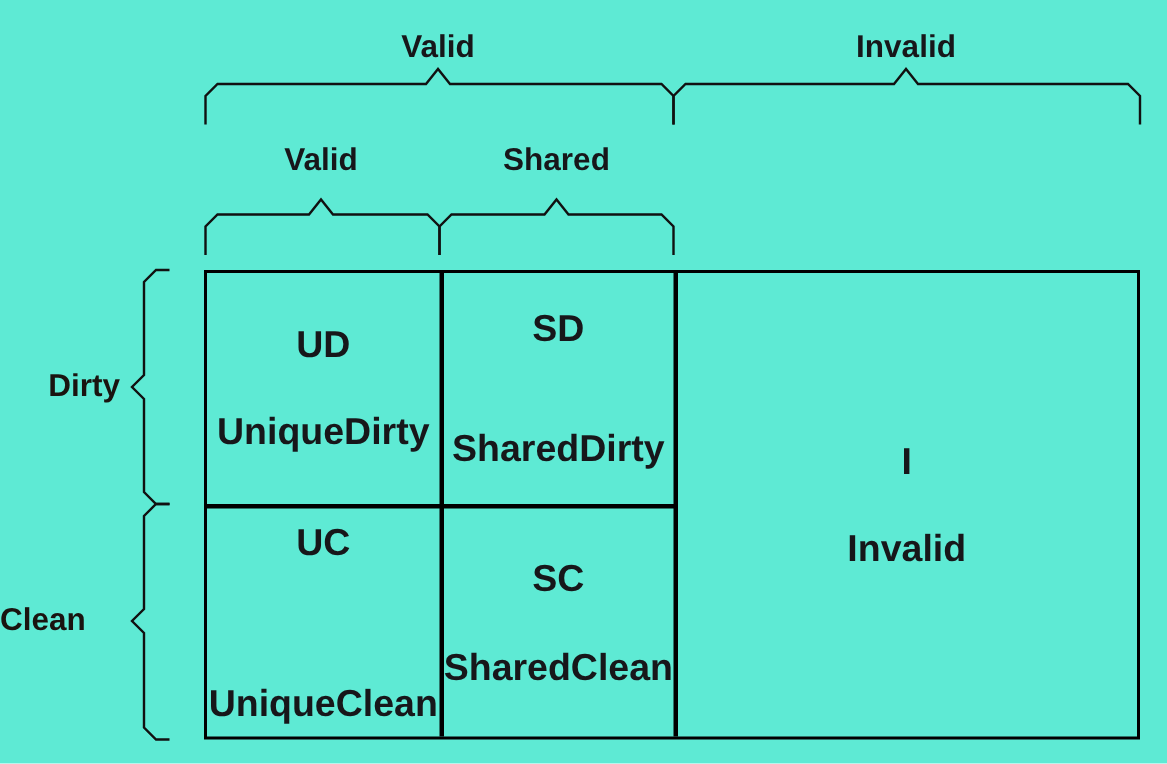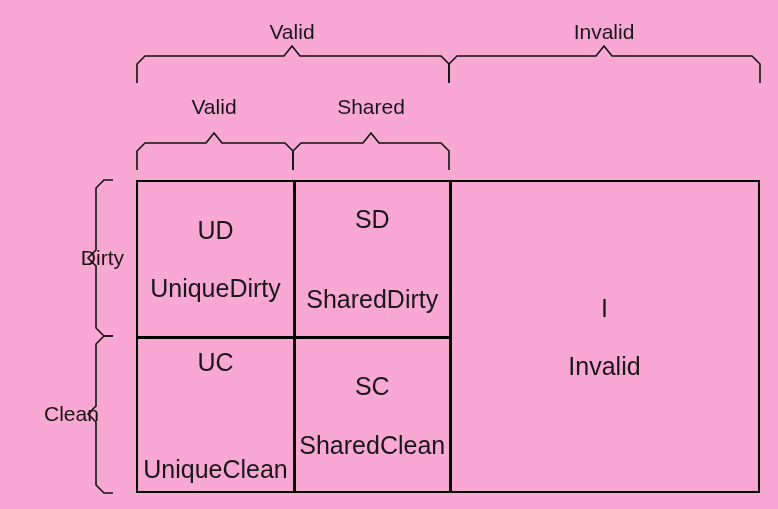--- a/index.html
+++ b/index.html
@@ -9,42 +9,42 @@
     background: #ffffff;
   }
   body {
     font-family: "Liberation Sans", sans-serif;
     color: #000000;
   }
   #diagram {
     position: relative;
     width: 778px;
     height: 509px;
-    background: #f9a8d4;
+    background: #5eead4;
     overflow: hidden;
+    font-weight: bold;
   }
   #brace-layer {
     position: absolute;
     left: 0;
     top: 0;
     width: 778px;
     height: 509px;
     pointer-events: none;
   }
   .lbl {
     position: absolute;
     text-align: center;
     white-space: nowrap;
     line-height: 1;
     font-size: 21px;
     color: #17171a;
   }
   .lbl.rowlbl {
     color: #1a1410;
-    padding-left: 44px;
   }
   
   .matrix {
     position: absolute;
     left: 136px;
     top: 180px;
     width: 624px;
     height: 313px;
     border: 2.5px solid #000000;
     box-sizing: border-box;

